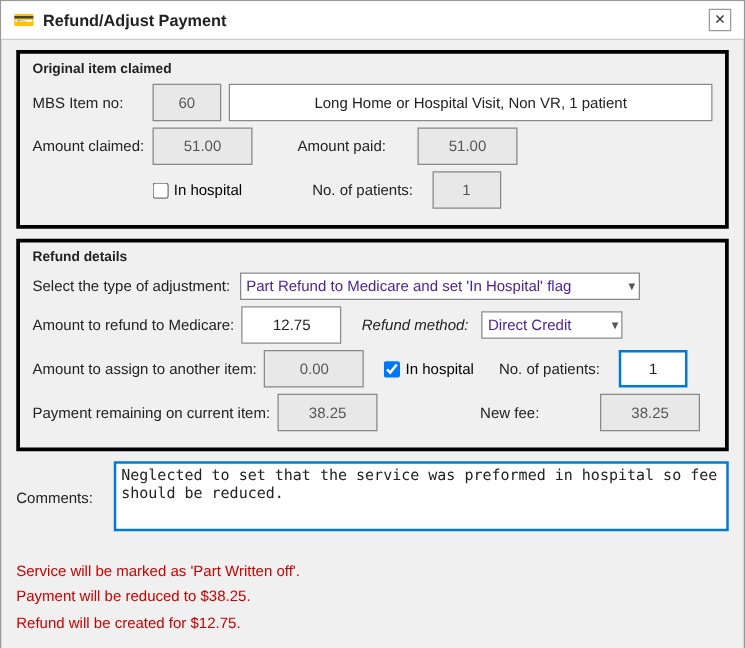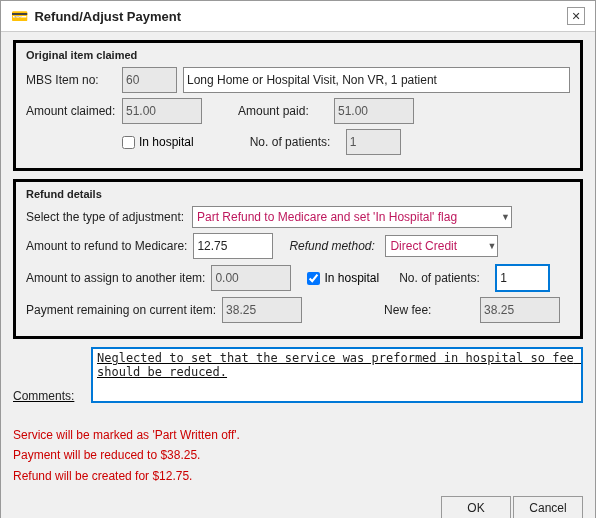--- a/index.html
+++ b/index.html
@@ -74,27 +74,28 @@
       margin-bottom: 5px;
       gap: 6px;
     }
     .label {
       color: #222;
       white-space: nowrap;
       min-width: 90px;
     }
     .label-wide { min-width: 160px; }
     input[type="text"] {
-      height: 20px;
+      height: 30px;
       border: 1px solid #888;
       background: #fff;
-      padding: 12px 3px;
+      padding: 1px 3px;
       font-size: 12px;
       color: #222;
       outline: none;
+      text-align: center;
     }
     input[type="text"].readonly {
       background: #e8e8e8;
       color: #555;
     }
     input[type="text"].highlighted {
       background: #fff;
       border: 2px solid #0078d7;
     }
     .input-sm { width: 55px; }
@@ -120,21 +121,21 @@
     .select-wrap {
       display: flex;
       align-items: center;
       position: relative;
     }
     select {
       height: 22px;
       border: 1px solid #888;
       background: #fff;
       font-size: 12px;
-      color: #be185d;
+      color: #4c1d95;
       padding: 1px 20px 1px 4px;
       appearance: none;
       -webkit-appearance: none;
       cursor: pointer;
       outline: none;
     }
     .select-arrow {
       position: absolute;
       right: 2px;
       top: 50%;
@@ -154,22 +155,21 @@
       color: #222;
       padding: 2px 4px;
       resize: none;
       outline: none;
       background: #fff;
     }
     .comments-section {
       display: flex;
       gap: 8px;
       margin-bottom: 8px;
-      align-items: flex-end;
-      text-decoration: underline;
+      align-items: center;
     }
     .comments-label {
       min-width: 70px;
       padding-top: 2px;
       color: #222;
       font-size: 12px;
     }
     .status-messages {
       padding: 4px 12px 6px;
       line-height: 1.7;

